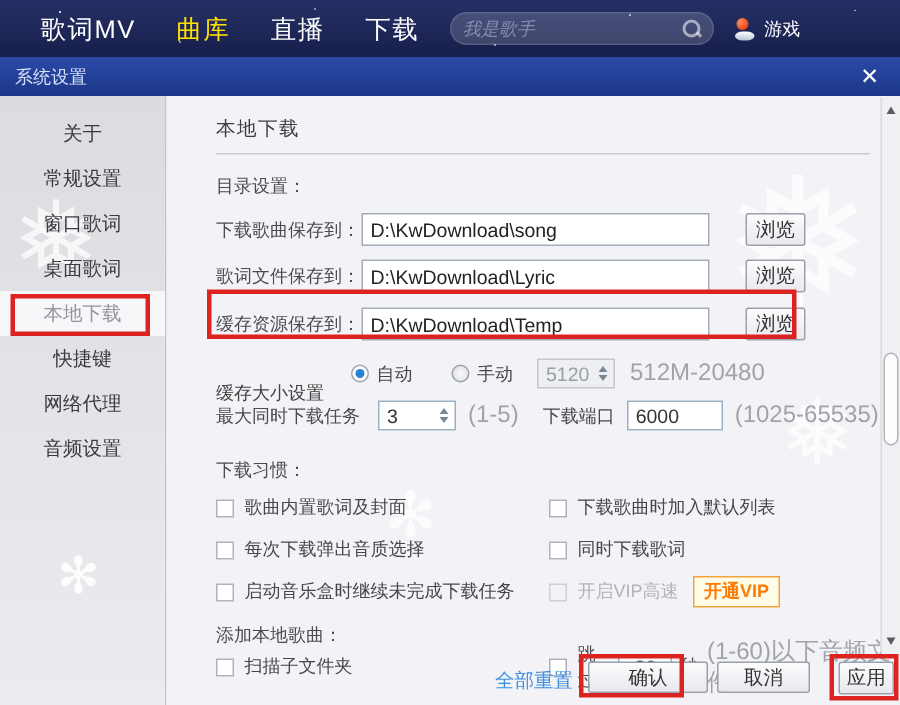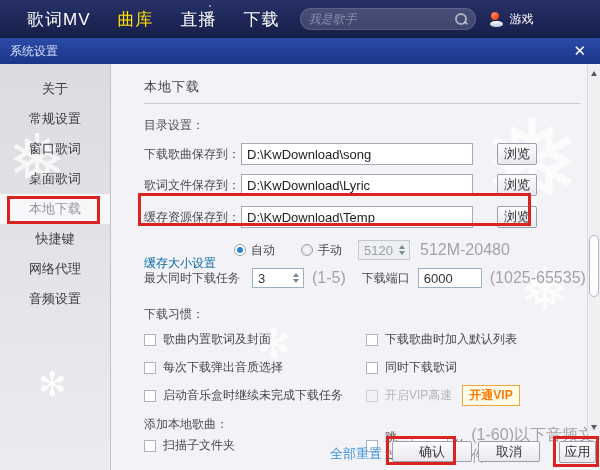--- a/index.html
+++ b/index.html
@@ -78,21 +78,21 @@
   .dir-row { display:flex; align-items:center; margin-top:9px; height:22px; }
   .dir-row .lbl { width:97px; font-size:12px; color:#4a4a50; flex:none; }
   .dir-input { width:232px; height:22px; border:1px solid #a2acb6; background:#fff;
     font-size:13px; color:#222; padding:0 5px; font-family:"Liberation Sans",sans-serif; }
   .btn { background:linear-gradient(#fcfcfe,#e8e8ee); border:1px solid #99a1ab; border-radius:2px;
     font-size:13px; color:#333; display:flex; align-items:center; justify-content:center; cursor:pointer; }
   .browse { width:40px; height:22px; margin-left:24px; }
 
   .inline-row { display:flex; align-items:center; }
   .cache-row { margin-top:12px; height:20px; }
-  .cache-row .lbl { width:90px; font-size:12px; color:#0369a1; flex:none;margin-top:26px; }
+  .cache-row .lbl { width:90px; font-size:12px; color:#404040; flex:none;margin-top:26px; }
   .radio { width:12px; height:12px; border-radius:50%; border:1px solid #9aa4ae; background:#fff;
     display:inline-flex; align-items:center; justify-content:center; margin-right:5px; flex:none; cursor:pointer; }
   .radio.sel::after { content:""; width:6px; height:6px; border-radius:50%; background:#2a82d8; }
   .radio.unsel { background:radial-gradient(#fafafa,#d9dbe0); }
   .radio-lbl { font-size:12px; color:#46464c; }
   .gap22 { width:26px; }
   .spin { display:inline-flex; border:1px solid #9ab0c4; background:#fff; height:20px; align-items:stretch; }
   .spin .val { width:36px; font-size:13px; color:#333; display:flex; align-items:center; padding-left:5px; }
   .spin .arrows { width:14px; display:flex; flex-direction:column; align-items:center; justify-content:center; gap:2px; cursor:pointer; }
   .tri-up { width:0; height:0; border-left:3px solid transparent; border-right:3px solid transparent; border-bottom:4px solid #7a8694; }

